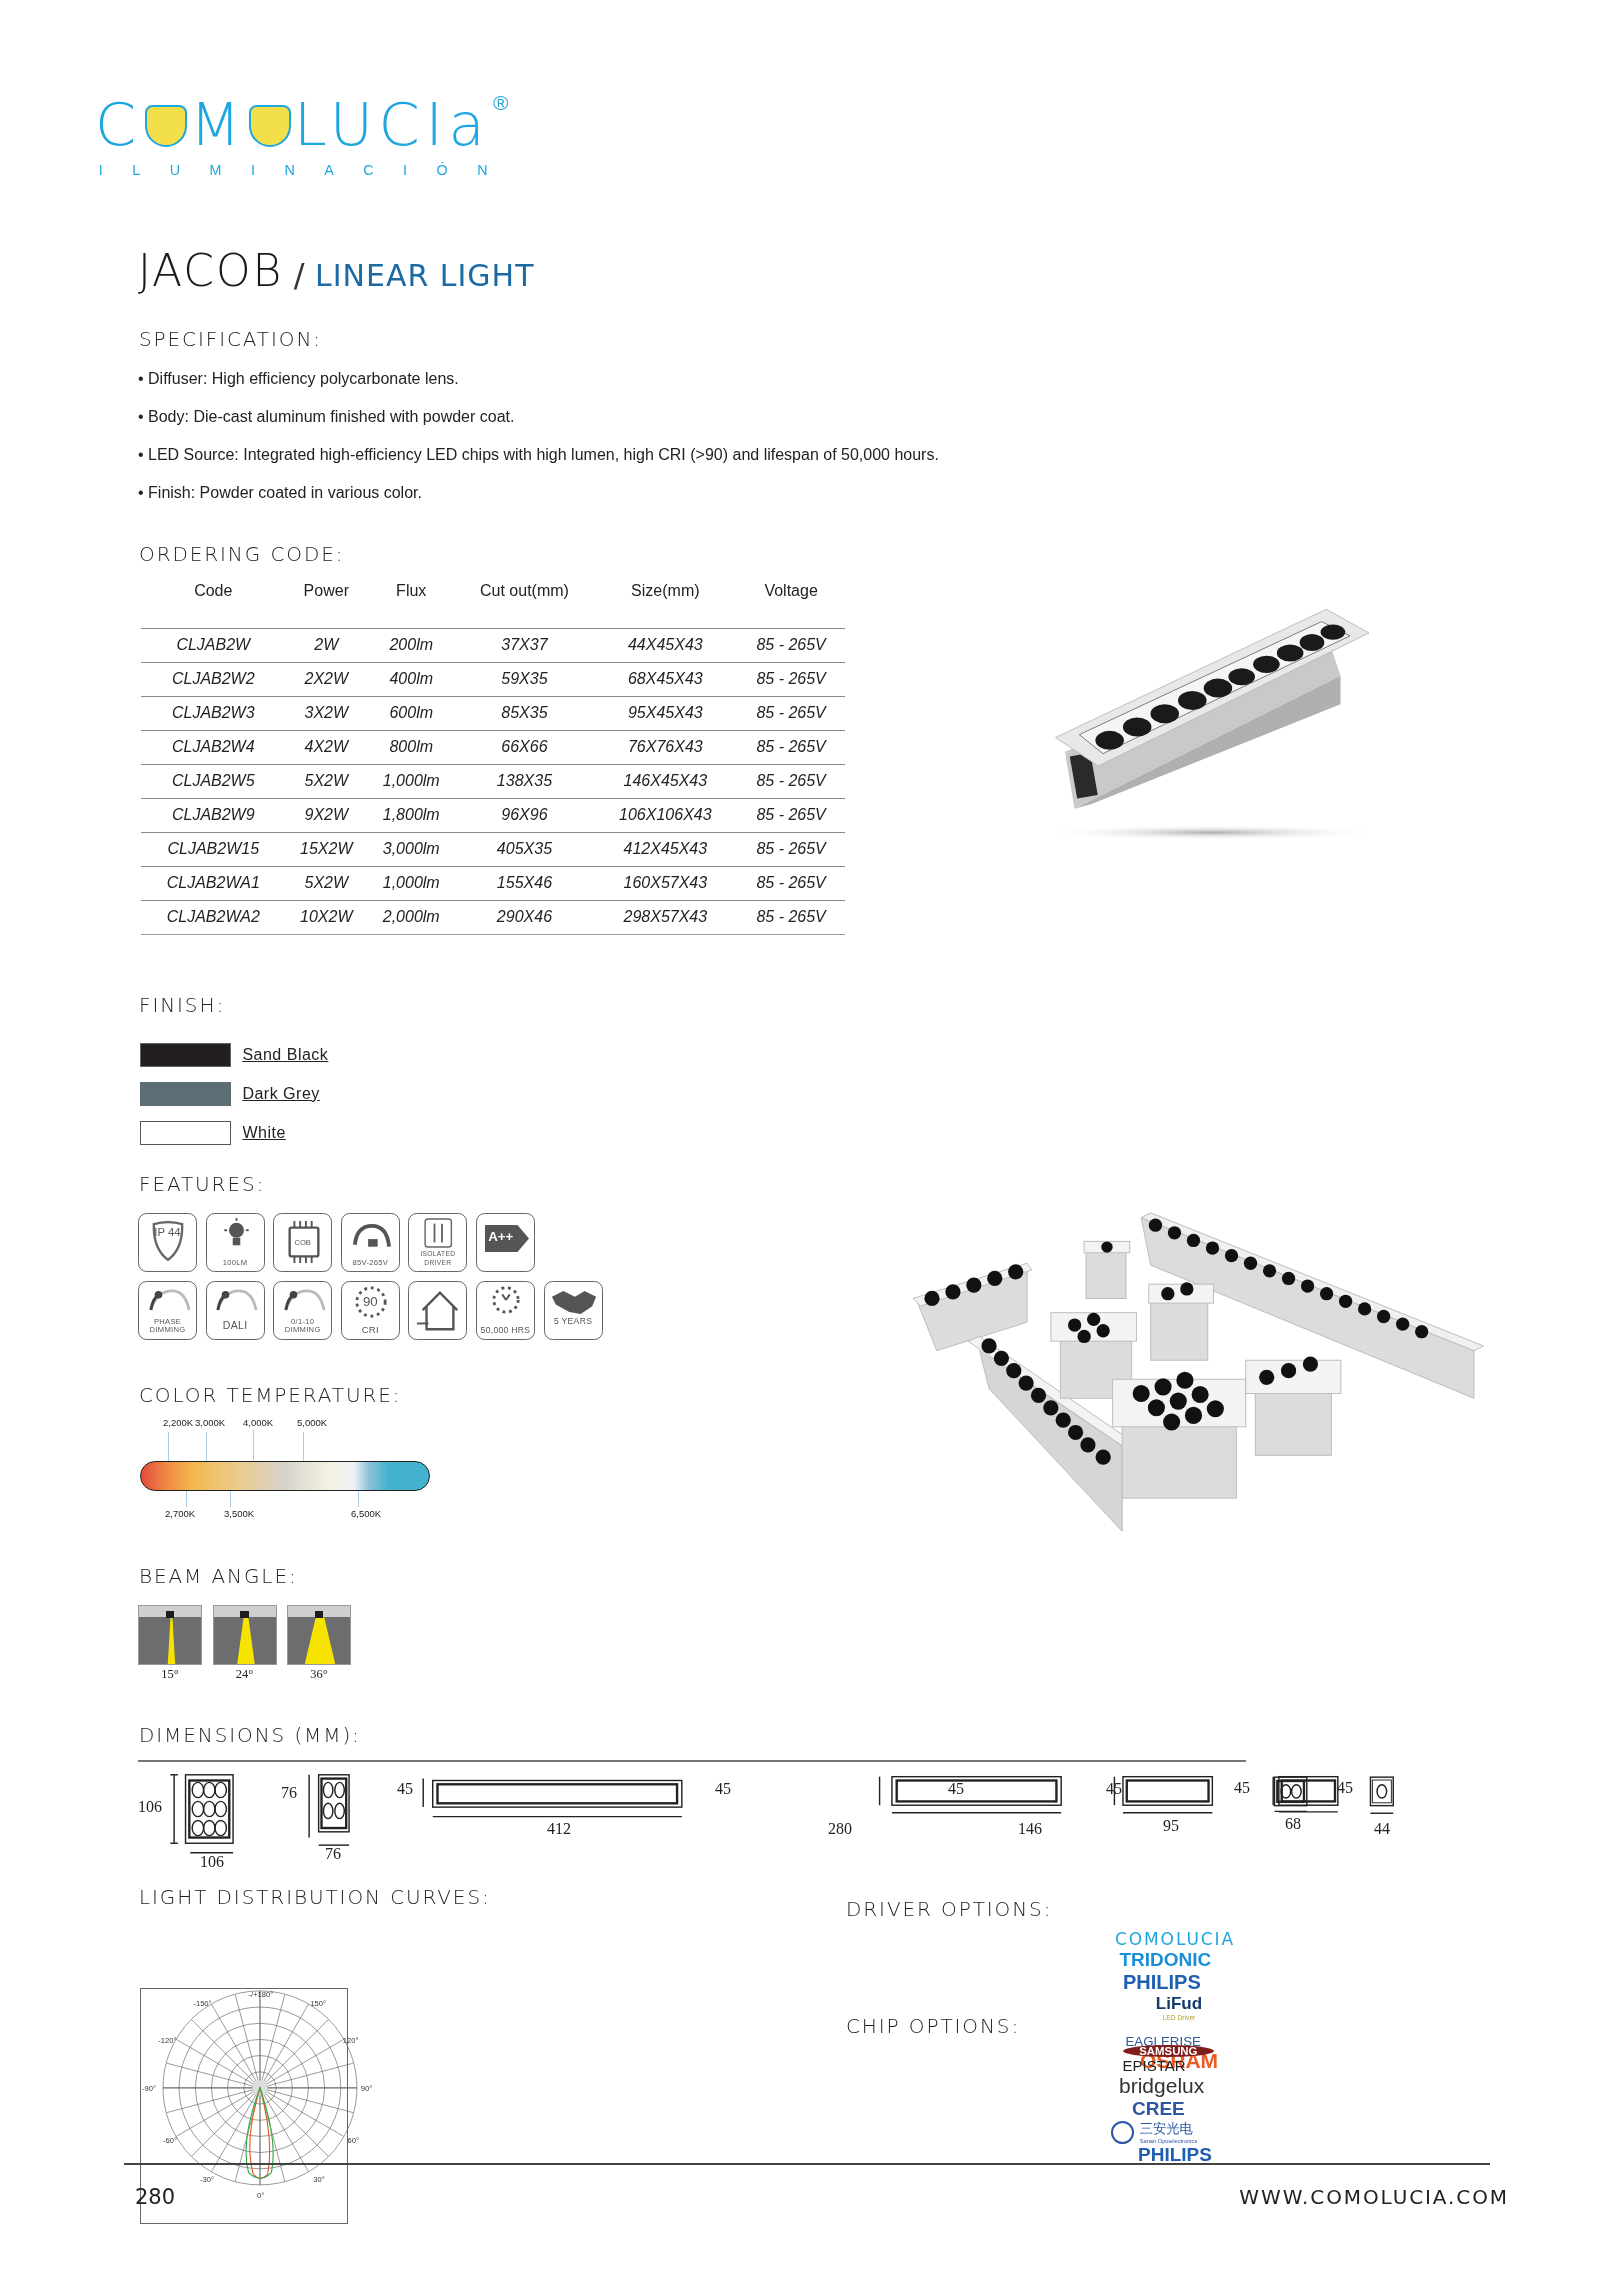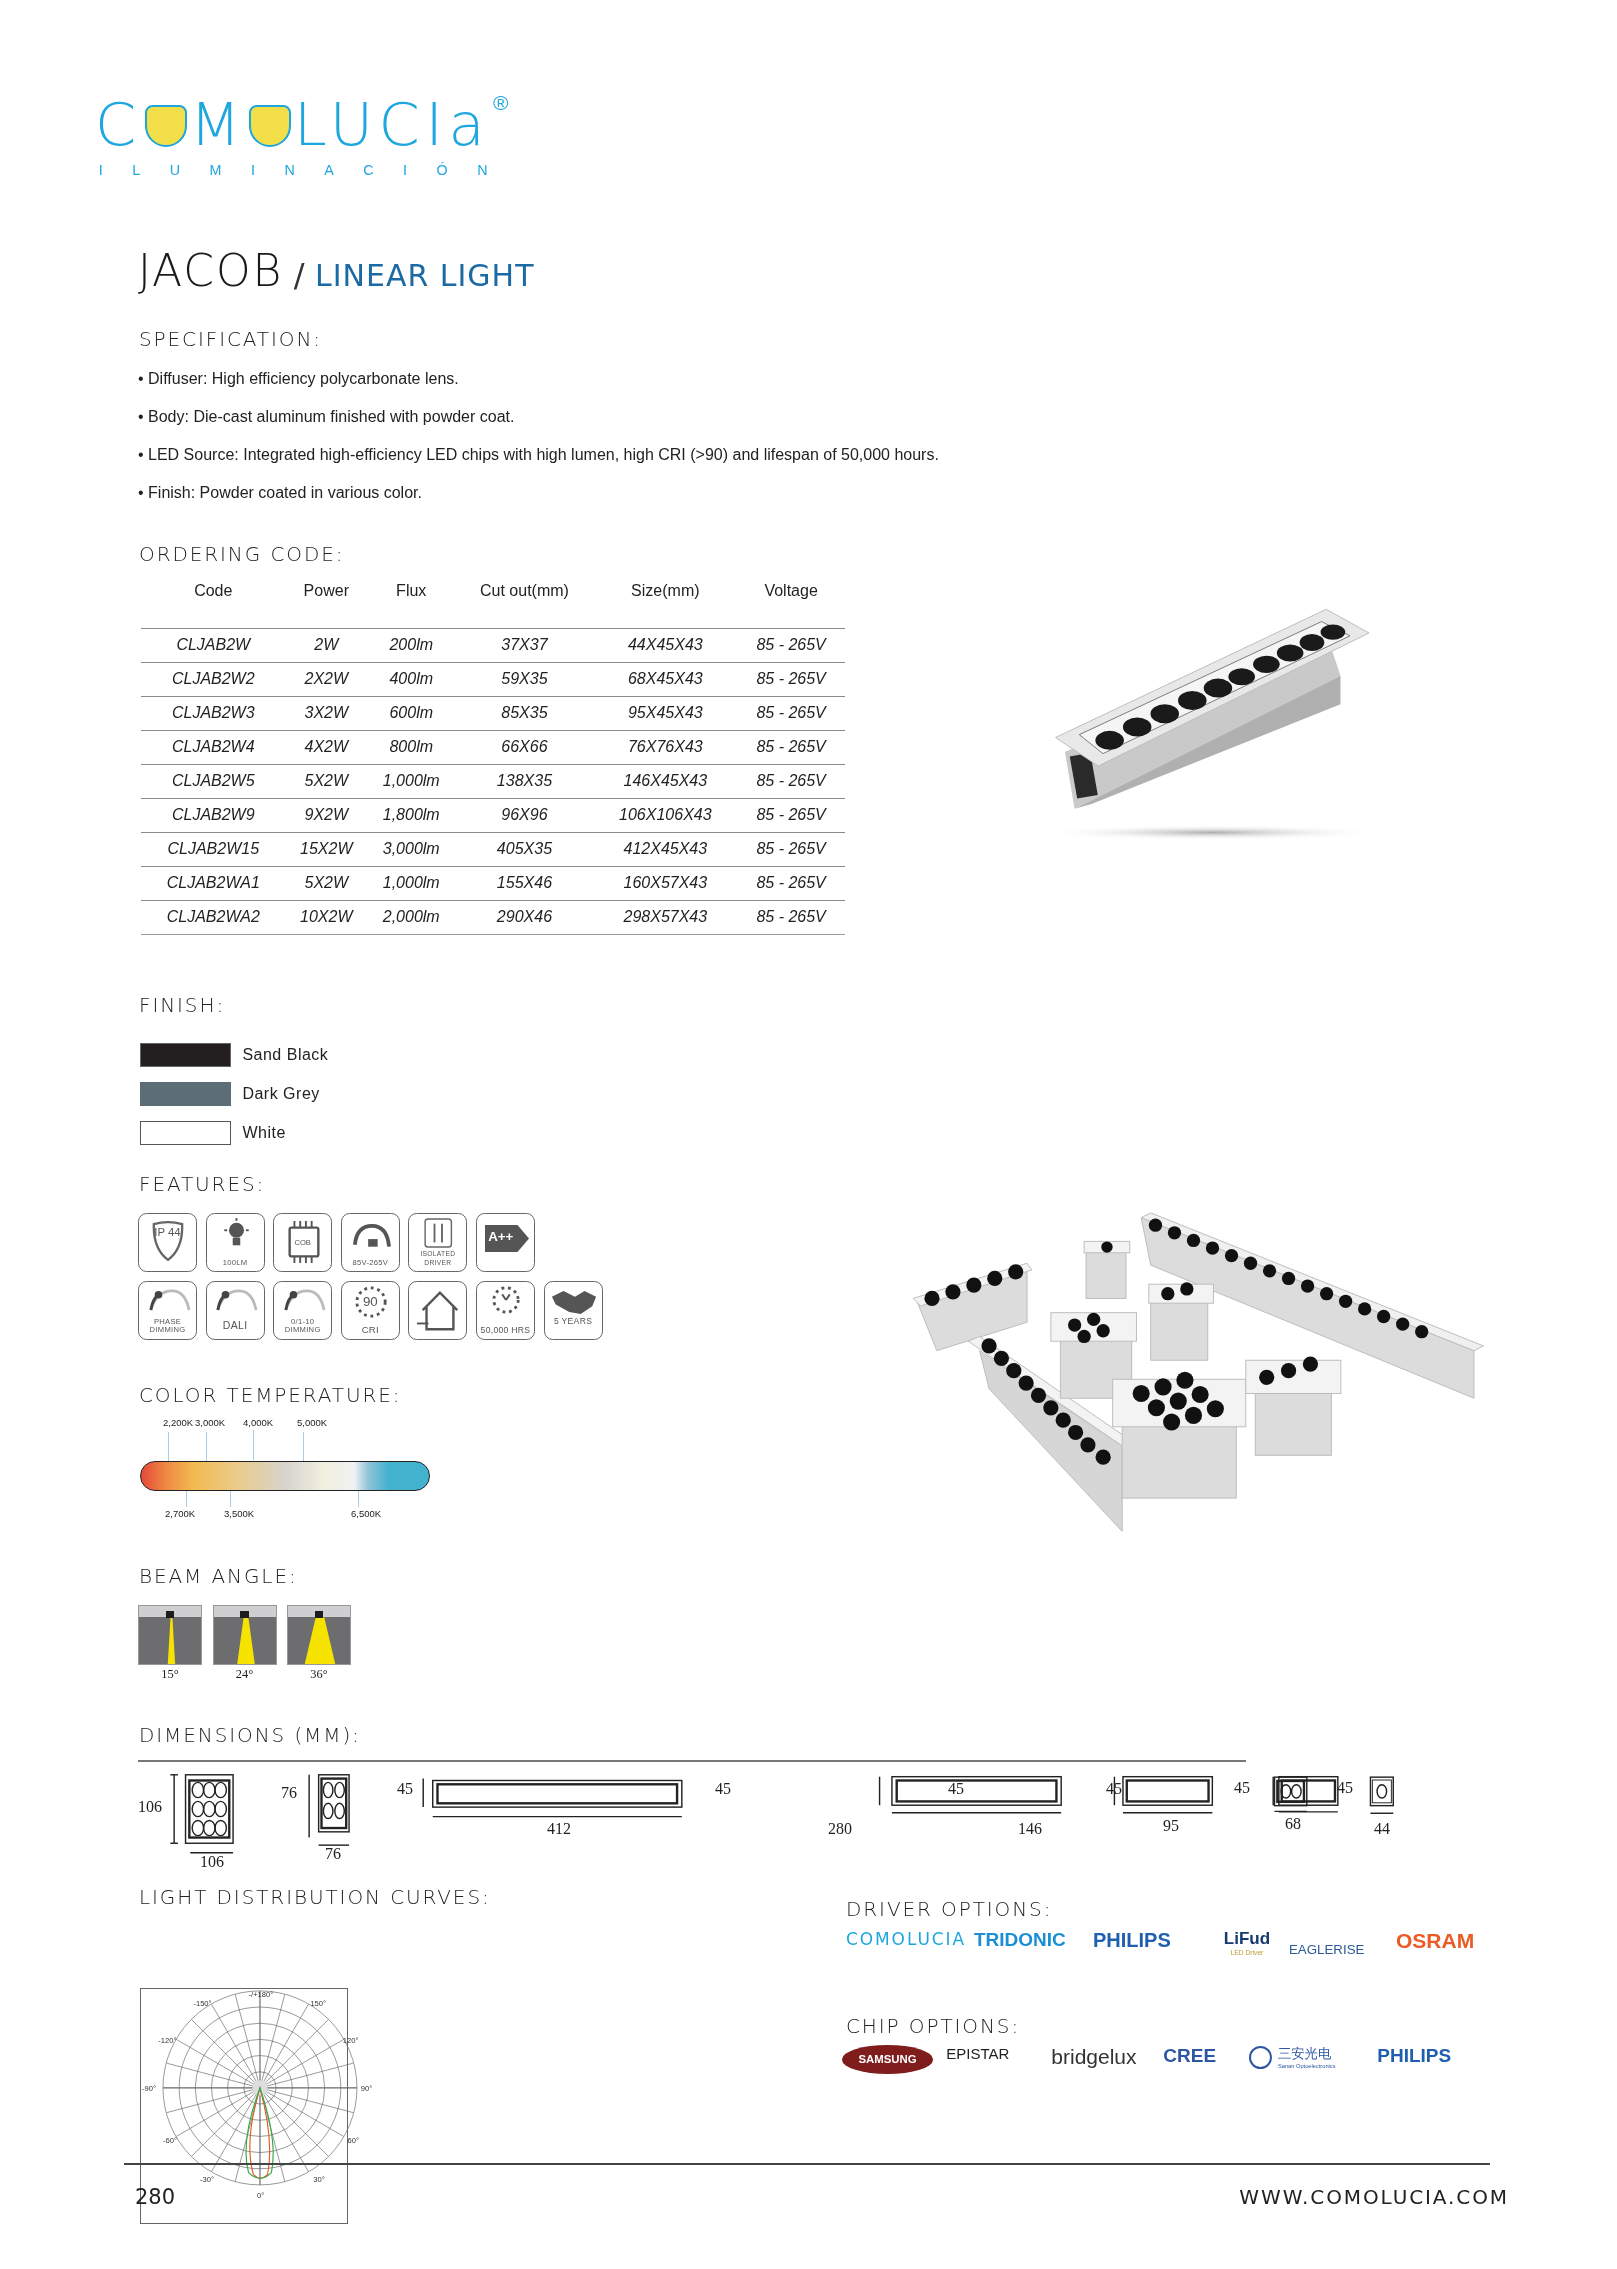--- a/index.html
+++ b/index.html
@@ -29,21 +29,21 @@
   .order-table { left:141px; top:580px; width:704px; border-collapse:collapse; font-size:16px; }
   .order-table th { font-weight:normal; height:48px; vertical-align:top; padding-top:1.9px; text-align:center; }
   .order-table td { height:34px; text-align:center; border-top:1.9px solid #8a8a8a;font-style:italic; }
   .order-table tr:last-child td { border-bottom:1.9px solid #9a9a9a; }
 
   
   .prod1 { left:1046px; top:590px; width:361px; height:276px; }
   .prod2 { left:913px; top:1208px; width:599px; height:352px; }
 
   
-  .finish { left:140px; top:1035px; }
+  .finish { left:140px; top:1035px;text-decoration:underline; }
   .finish-row { display:flex; align-items:center; height:39px; }
   .swatch { width:91px; height:24px; margin-right:11.4px; }
   .finish-row span { font-size:16px; letter-spacing:0.5px; }
 
   
   .features { left:138px; top:1213px; width:495px; }
   .feat-row { display:flex; gap:8.6px; margin-bottom:8.6px; }
   .feat { width:59px; height:59px; border:1.9px solid #666; border-radius:8.6px; position:relative; display:flex; flex-direction:column; align-items:center; justify-content:flex-end; padding-bottom:3.8px; color:#555; }
   .feat .lbl { font-size:7.6px; text-align:center; line-height:8.6px; letter-spacing:0.3px; }
   .feat .big { position:absolute; top:7.6px; left:0; right:0; text-align:center; font-size:17px; color:#555; }
@@ -68,21 +68,21 @@
   .dim-line { left:138px; top:1760px; width:1108px; height:1.9px; background:#777; }
   .dims { left:138px; top:1769px; width:1274px; height:100px; }
   .dim-lbl { position:absolute; font-family:"Liberation Serif", serif; font-size:16px; color:#222; }
 
   
   .polar { left:140px; top:1988px; width:208px; height:236px; border:1.4px solid #666; }
 
   
   .drv-h { left:846px; top:1897px; }
   .chip-h { left:846px; top:2014px; }
-  .logos { position:absolute; display:flex; align-items:flex-start; }
+  .logos { position:absolute; display:flex; align-items:center;flex-direction:column; }
   .drv-logos { left:846px; top:1929px; width:666px; height:38px; }
   .chip-logos { left:842px; top:2045px; width:666px; height:43px; }
 
   .footer-line { left:124px; top:2163px; width:1366px; height:1.9px; background:#444; }
   .page-num { left:135px; top:2185px; font-family:"DejaVu Sans", sans-serif; font-size:21px; color:#222; }
   .website { right:109px; top:2185px; font-family:"DejaVu Sans", sans-serif; font-size:20px; letter-spacing:1.9px; color:#222; }
 </style>
 </head>
 <body>
 

